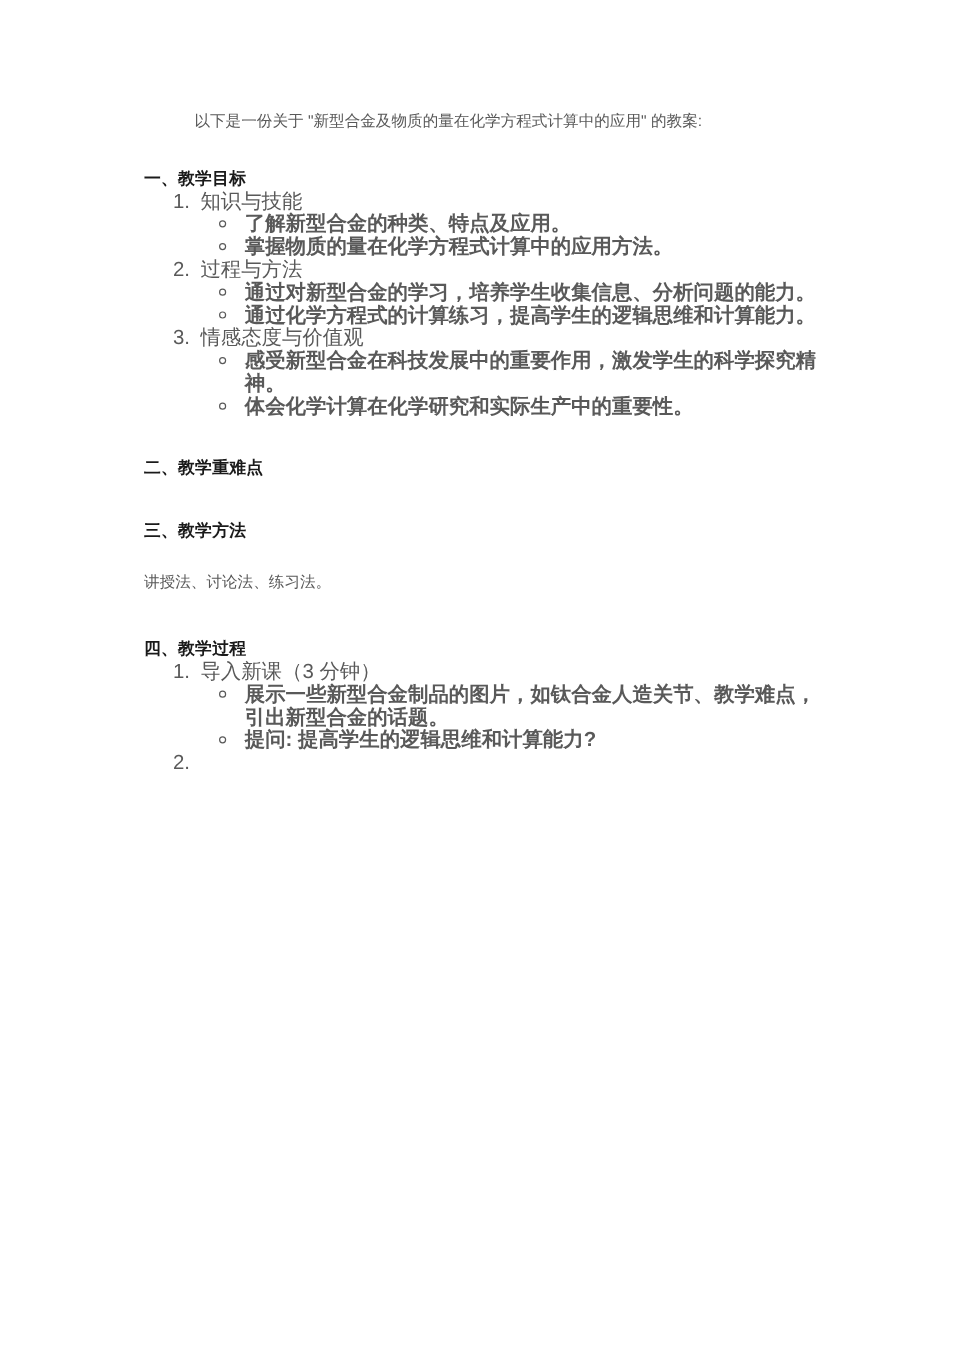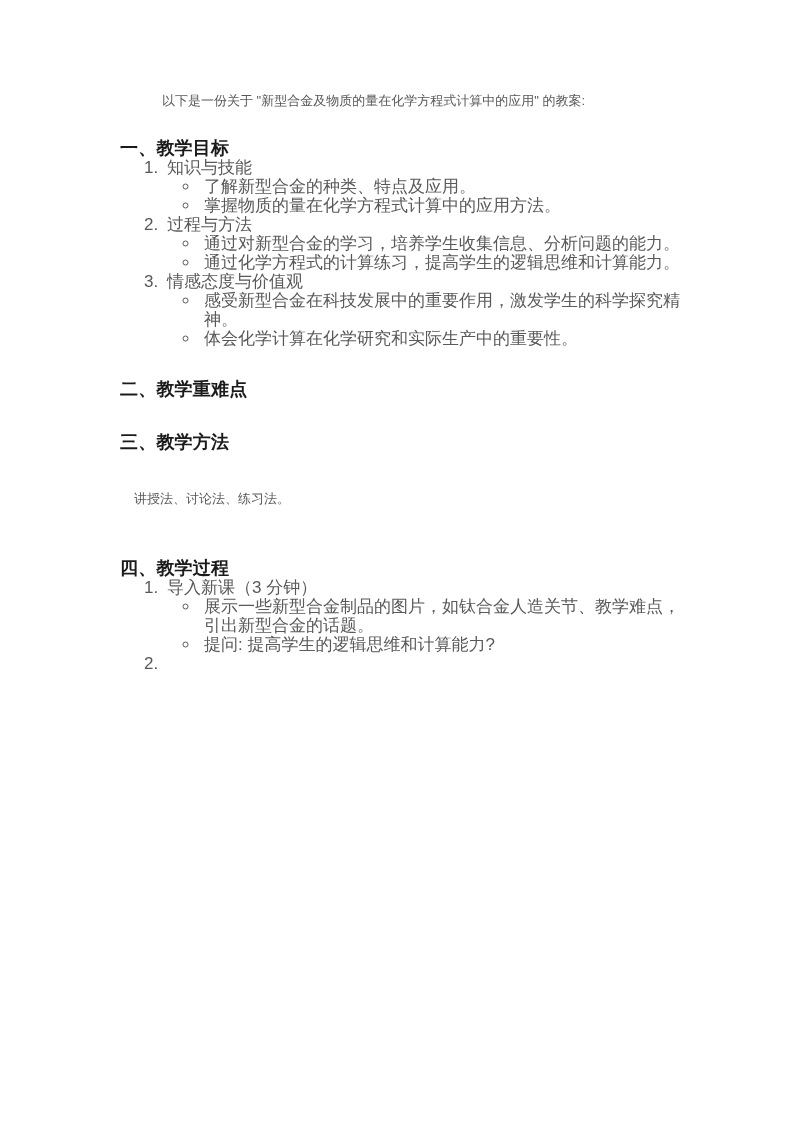--- a/index.html
+++ b/index.html
@@ -24,33 +24,33 @@
   .intro {
     margin: 0;
     padding-top: 90px;
     font-size: 13px;
     line-height: 22px;
     color: #595959;
     text-indent: 42px;
   }
   h2.section-heading {
     margin: 0;
-    font-size: 18px;
+    font-size: 14px;
     line-height: 20px;
     font-weight: bold;
     color: #1a1a1a;
     letter-spacing: 0.2px;
   }
   .h-goals   { padding-top: 26px; }
   .h-points  { padding-top: 31px; }
   .h-methods { padding-top: 33px; }
   .h-process { padding-top: 35px; }
 
   .plain-para {
-    margin: 14px;
+    margin: 0;
     padding-top: 23px;
     font-size: 13px;
     line-height: 20px;
     color: #595959;
   }
 
   ol.outline {
     list-style: decimal;
     margin: 0;
     padding: 0 0 0 43px;
@@ -61,20 +61,21 @@
     color: #595959;
     padding-left: 4px;
   }
   ol.outline > li > .li-text {
     display: block;
   }
   ul.sub {
     list-style: circle;
     margin: 0;
     padding: 0 0 0 33px;
+    font-weight: bold;
   }
   ul.sub > li {
     line-height: 19px;
     color: #595959;
     padding-left: 4px;
   }
   ul.sub > li.loose {
     line-height: 32px;
     padding-top: 9px;
   }

